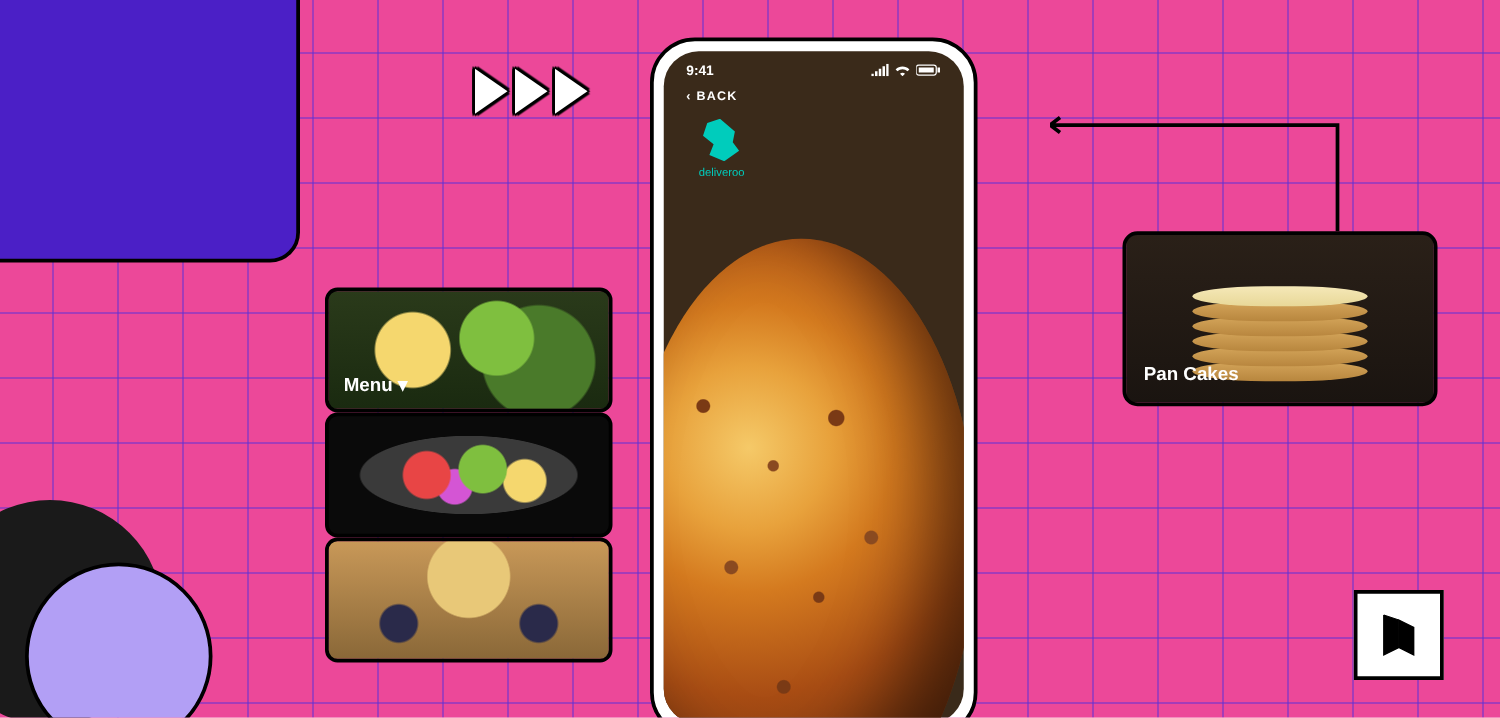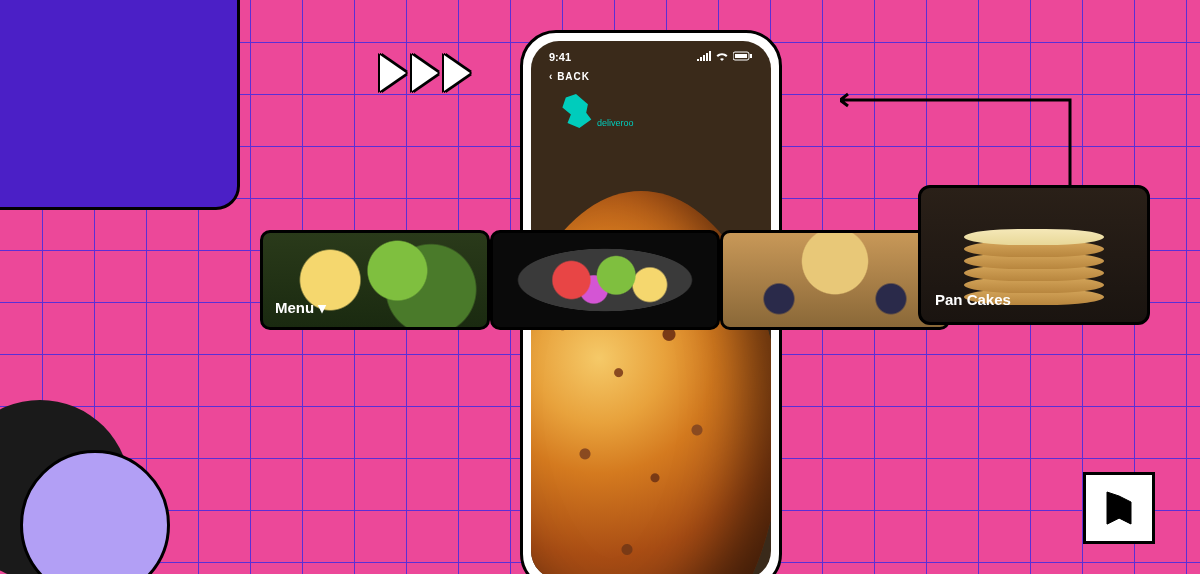--- a/index.html
+++ b/index.html
@@ -10,33 +10,33 @@
 .circle-dark{position:absolute;left:-50px;top:400px;width:180px;height:180px;background:#1a1a1a;border-radius:50%}
 .circle-light{position:absolute;left:20px;top:450px;width:150px;height:150px;background:#B29FF5;border:3px solid #000;border-radius:50%}
 .play-group{position:absolute;left:380px;top:55px;display:flex;gap:6px}
 .play{width:0;height:0;border-left:26px solid #fff;border-top:18px solid transparent;border-bottom:18px solid transparent;filter:drop-shadow(2px 0 0 #000) drop-shadow(-2px 0 0 #000) drop-shadow(0 2px 0 #000) drop-shadow(0 -2px 0 #000)}
 .phone{position:absolute;left:520px;top:30px;width:262px;height:560px;background:#fff;border:3px solid #000;border-radius:36px;padding:8px}
 .phone-screen{width:100%;height:100%;background:#3a2a1a;border-radius:28px;overflow:hidden;position:relative}
 .statusbar{display:flex;justify-content:space-between;padding:10px 18px 4px;color:#fff;font-size:11px;font-weight:600}
 .status-right{display:flex;gap:4px;align-items:center}
 .back-row{padding:4px 18px;color:#fff;font-size:10px;font-weight:700;letter-spacing:1px}
 .brand-row{display:flex;align-items:center;gap:18px;padding:8px 28px 14px;color:#00ccbc}
-.deliveroo-logo{display:flex;align-items:flex-end;gap:4px}
+.deliveroo-logo{display:flex;flex-direction:column;align-items:flex-start;gap:4px}
 .kangaroo{width:34px;height:34px;background:#00ccbc;clip-path:polygon(20% 10%,50% 0%,85% 30%,80% 55%,95% 75%,60% 100%,25% 85%,35% 60%,10% 40%)}
 .deliveroo-text{font-size:9px;color:#00ccbc;font-weight:500}
 .slogan{font-size:17px;font-weight:800;line-height:1.05;letter-spacing:0.5px}
 .pizza{position:absolute;top:150px;left:-30px;right:-10px;bottom:-90px;border-radius:50%;background:radial-gradient(circle at 35% 35%,#f5c968 0%,#e8a23c 18%,#d47a1f 32%,#a94d14 55%,#6b2e0e 85%);box-shadow:inset -30px -30px 60px rgba(0,0,0,.5)}
 .pizza::after{content:"";position:absolute;inset:0;border-radius:50%;background-image:radial-gradient(circle at 22% 28%,#7a3a15 5px,transparent 6px),radial-gradient(circle at 42% 38%,#8a4a20 4px,transparent 5px),radial-gradient(circle at 60% 30%,#7a3a15 6px,transparent 7px),radial-gradient(circle at 30% 55%,#8a4a20 5px,transparent 6px),radial-gradient(circle at 55% 60%,#7a3a15 4px,transparent 5px),radial-gradient(circle at 70% 50%,#8a4a20 5px,transparent 6px),radial-gradient(circle at 45% 75%,#7a3a15 5px,transparent 6px)}
-.cards{position:absolute;left:260px;top:230px;display:flex;flex-direction:row;}
+.cards{position:absolute;left:260px;top:230px;display:flex;flex-direction:column;}
 .card{width:230px;height:100px;border:3px solid #000;border-radius:10px;background:#333;position:relative;overflow:hidden}
 .card-label{position:absolute;left:12px;bottom:10px;color:#fff;font-size:15px;font-weight:600}
 .food1{background:radial-gradient(circle at 30% 50%,#f5d76e 18%,transparent 19%),radial-gradient(circle at 60% 40%,#7fbf3f 20%,transparent 21%),radial-gradient(circle at 75% 60%,#4a7a2a 25%,transparent 26%),linear-gradient(#2a3a1a,#1a2a10)}
 .food2{background:radial-gradient(circle at 35% 50%,#e84545 12%,transparent 13%),radial-gradient(circle at 55% 45%,#7fbf3f 14%,transparent 15%),radial-gradient(circle at 70% 55%,#f5d76e 10%,transparent 11%),radial-gradient(circle at 45% 60%,#d455d4 10%,transparent 11%),radial-gradient(ellipse 70% 60% at 50% 50%,#3a3a3a 55%,#0a0a0a 56%),#0a0a0a}
 .food3{background:radial-gradient(circle at 25% 70%,#2a2a4a 8%,transparent 9%),radial-gradient(circle at 75% 70%,#2a2a4a 8%,transparent 9%),radial-gradient(circle at 50% 30%,#e8c878 25%,transparent 26%),linear-gradient(#c89858,#8a6838)}
-.pancakes{position:absolute;right:50px;top:185px;width:232px;height:140px;border:3px solid #000;border-radius:12px;overflow:hidden;background:linear-gradient(#2a2018,#1a1410)}
+.pancakes{position:absolute;right:50px;top:185px;width:252px;height:140px;border:3px solid #000;border-radius:12px;overflow:hidden;background:linear-gradient(#2a2018,#1a1410)}
 .pancakes-stack{position:absolute;left:50%;top:50%;transform:translate(-50%,-50%);width:140px;height:100px}
 .pk{position:absolute;left:0;right:0;height:16px;background:linear-gradient(#d4a55a,#b8863e);border-radius:50%/60%}
 .pk:nth-child(1){bottom:0}
 .pk:nth-child(2){bottom:12px}
 .pk:nth-child(3){bottom:24px}
 .pk:nth-child(4){bottom:36px}
 .pk:nth-child(5){bottom:48px}
 .pk:nth-child(6){bottom:60px;background:linear-gradient(#f5e8b8,#e8d898)}
 .pancakes-label{position:absolute;left:14px;bottom:14px;color:#fff;font-size:15px;font-weight:600}
 .arrow-path{position:absolute;right:90px;top:90px;width:270px;height:100px}

